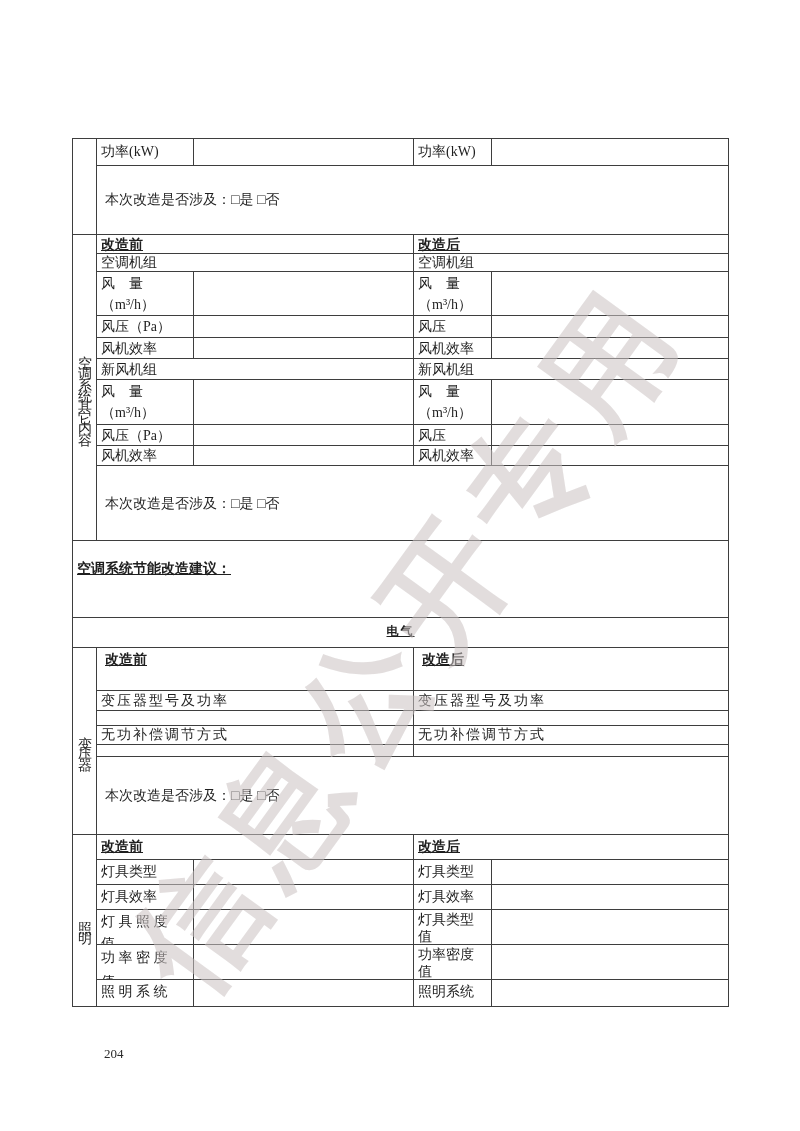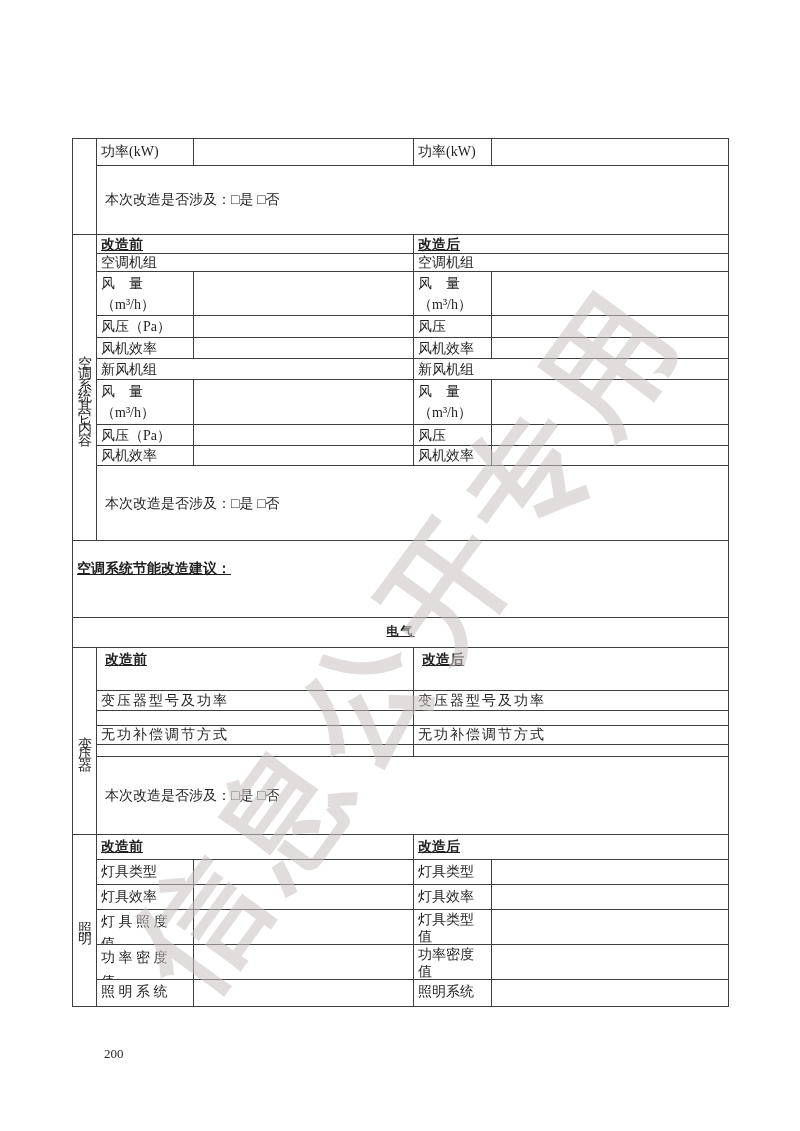--- a/index.html
+++ b/index.html
@@ -238,13 +238,13 @@
         <div class="c lab-r" style="line-height:22px">照明系统</div>
         <div class="c val-r"></div>
       </div>
     </div>
   </div>
 
 </div>
 
 <div class="watermark">信息公开专用</div>
 
-<div class="pagenum">200</div>
+<div class="pagenum">204</div>
 
 </body></html>

